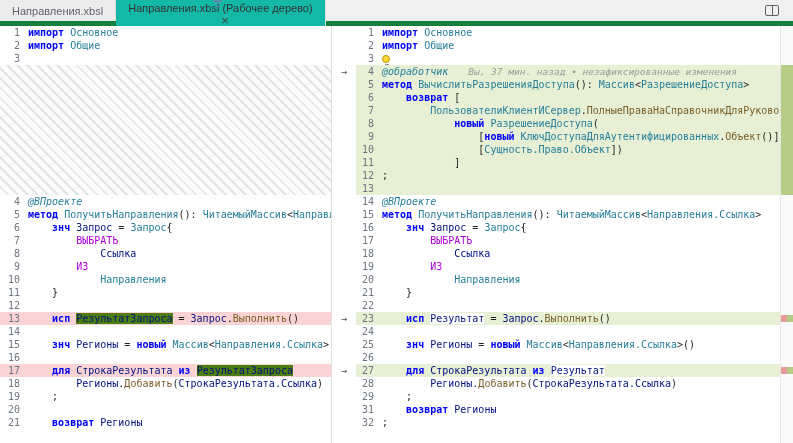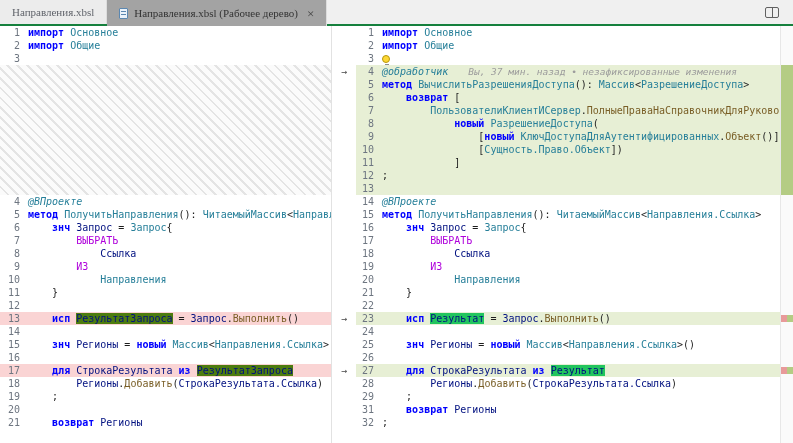--- a/index.html
+++ b/index.html
@@ -2,26 +2,26 @@
 <html><head>
 <meta charset="utf-8">
 <style>
   * { margin:0; padding:0; box-sizing:border-box; }
   html,body { width:793px; height:443px; overflow:hidden; background:#fff;
               font-family:"DejaVu Sans Mono", monospace; }
 
   
   .tabbar { position:absolute; top:0; left:0; right:0; height:26px;
             background:#f0f0f0; display:flex; align-items:stretch;
-            border-bottom:2px solid #15803d;
-            font-family:Liberation Serif, serif; font-size:11px; }
+            border-bottom:5px solid #15803d;
+            font-family:Liberation Sans, sans-serif; font-size:11px; }
   .tab { display:flex; align-items:center; padding:0 12px; cursor:pointer;
          border-right:1px solid #ddd; white-space:nowrap; }
   .tab.inactive { background:#ececec; color:#61646b; }
-  .tab.active { background:#a3a3a3; color:#333; height:26px; }
+  .tab.active { background:#14b8a6; color:#333; height:26px;flex-direction:column; }
   .fileicon { display:inline-block; width:9px; height:11px; border:1px solid #5b87b0;
               border-radius:1px; margin-right:6px; position:relative; background:#eaf2fa; }
   .fileicon::after { content:""; position:absolute; left:1px; top:2px; width:5px; height:1px;
                      background:#5b87b0; box-shadow:0 3px 0 #5b87b0; }
   .close { margin-left:9px; color:#424242; font-size:13px; line-height:13px; cursor:pointer; }
   .tab-actions { margin-left:auto; display:flex; align-items:center; padding-right:14px; }
   .split-icon { display:inline-block; width:14px; height:11px; border:1px solid #616161;
                 border-radius:2px; position:relative; cursor:pointer; }
   .split-icon::after { content:""; position:absolute; left:6px; top:0; bottom:0; width:1px;
                        background:#616161; }
@@ -50,21 +50,21 @@
   .v { color:#001080; }          
   .f { color:#795e26; }          
   .q { color:#af00db;text-align:center; }          
   .a { color:#267f99;font-style:italic; }          
   .p { color:#1e1e1e; }          
 
   
   .bg-del { background:#fad4d4; }
   .bg-add { background:#e7efd5; }
   .dw { background:#4d7c0f; }
-  .aw { background:#22c55e; }
+  .aw { background:#ffffff; }
 
   .blame { margin-left:20px; color:#9c9c9c; font-style:italic; font-size:9.5px; }
 
   .bulb { display:inline-block; width:8px; height:8px; background:#fdd835;
           border:1px solid #b8960b; border-radius:50%; position:relative; top:1px;
           margin-right:3px; cursor:pointer; }
   .bulb::after { content:""; position:absolute; left:2px; top:8px; width:4px; height:2px;
                  background:#8d8d8d; }
 
   .ruler { position:absolute; top:0; bottom:0; left:780px; width:13px;

